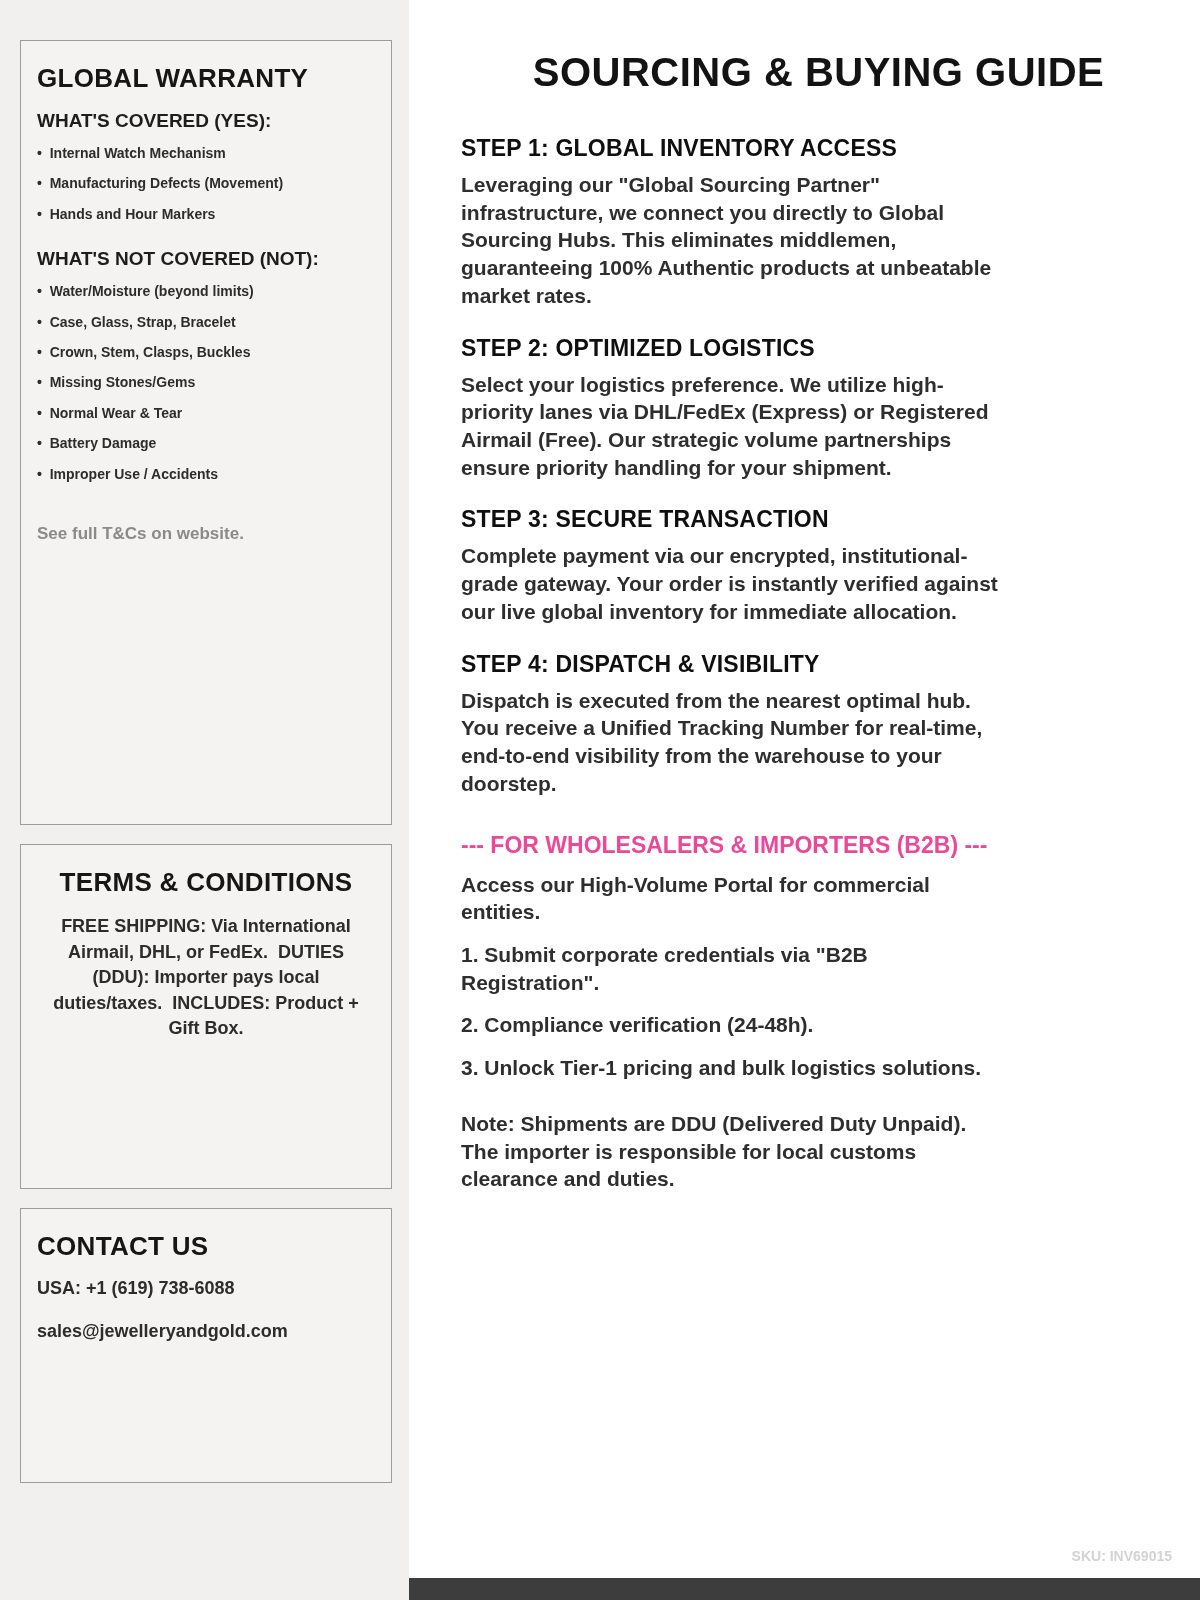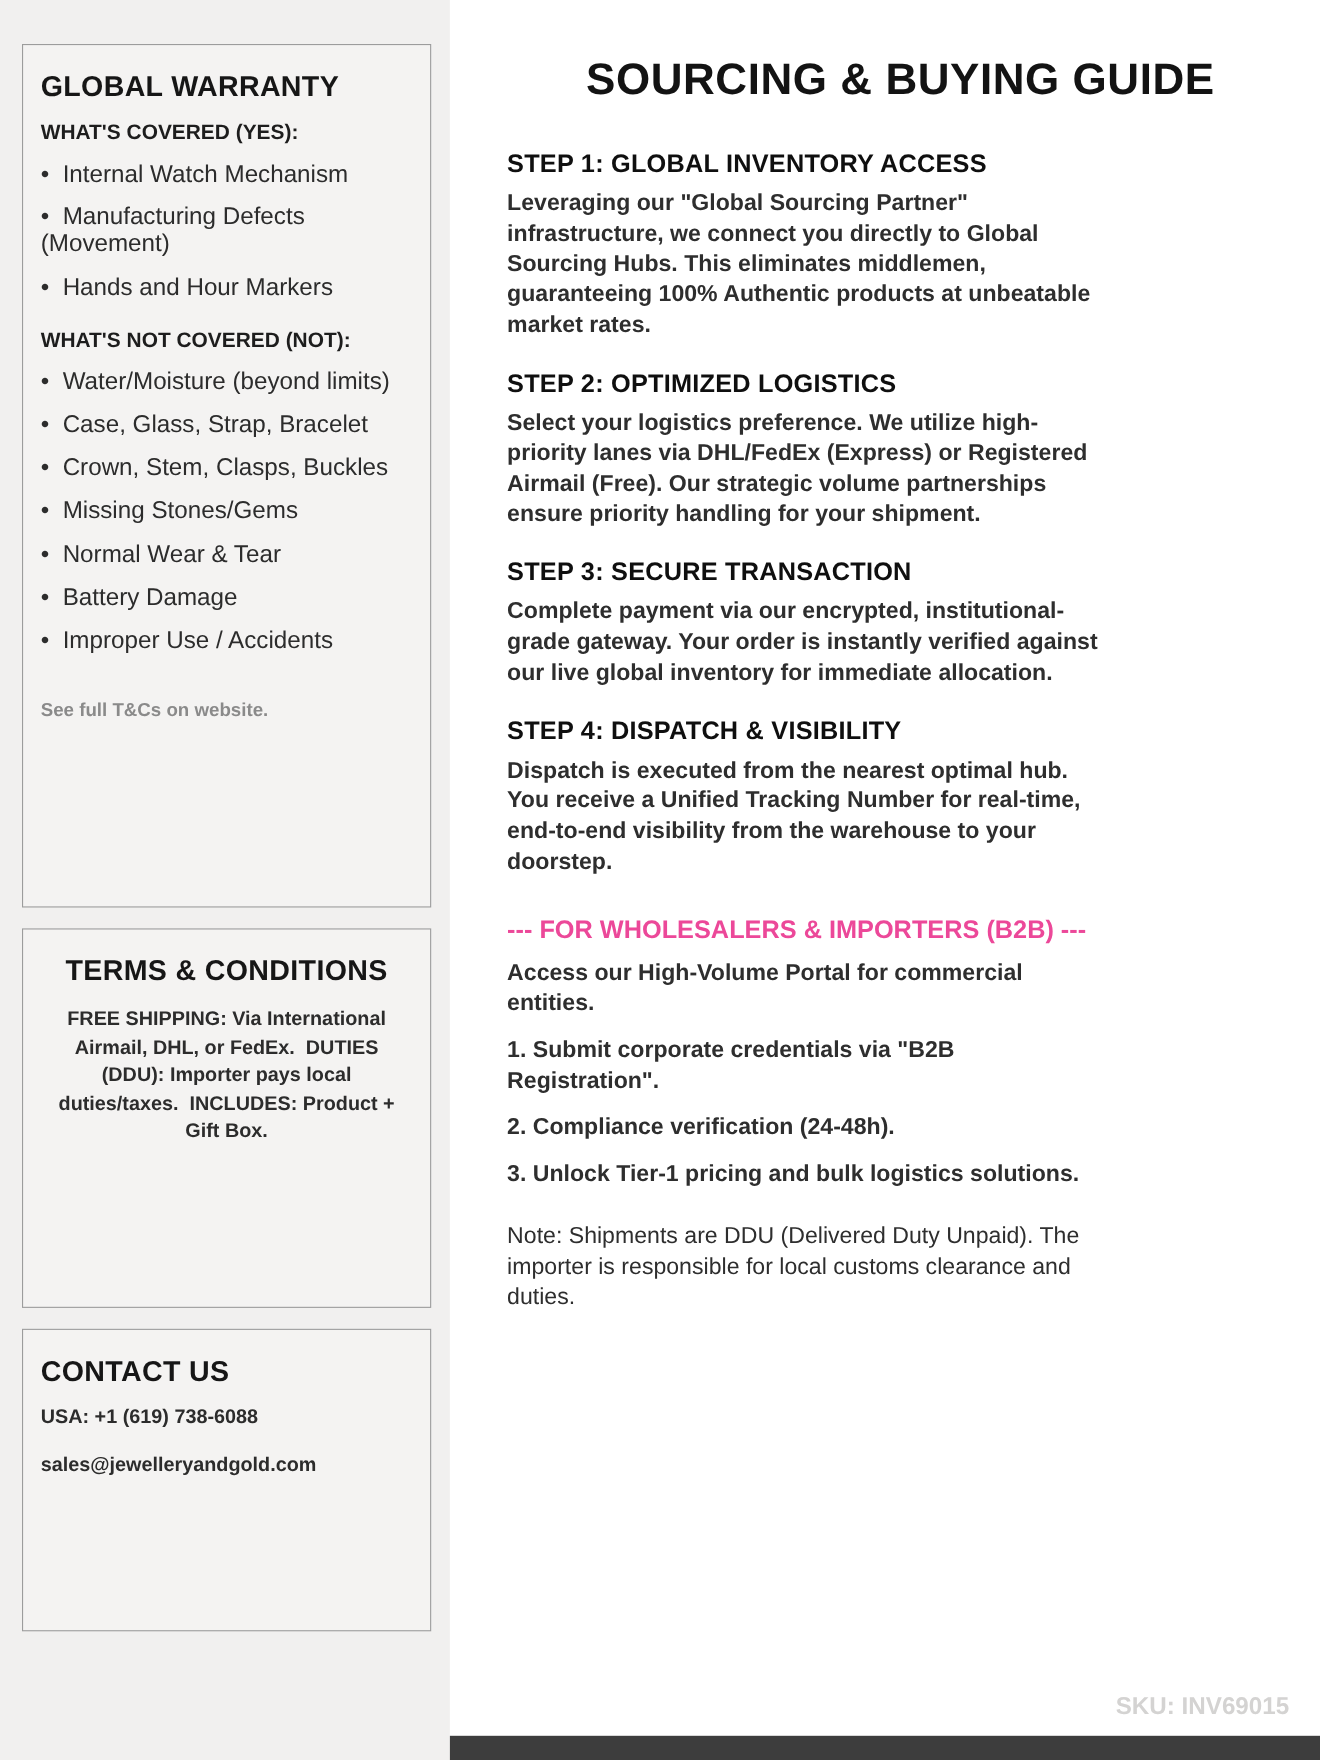--- a/index.html
+++ b/index.html
@@ -37,22 +37,22 @@
     letter-spacing:0.3px;
   }
   .sub-heading {
     font-size:19px;
     font-weight:bold;
     color:#1d1d1d;
     margin:10px 0 14px 0;
   }
   .bullet-list { list-style:none; margin-bottom:26px; }
   .bullet-list li {
-    font-size:22px;
-    font-weight:400;
+    font-size:14px;
+    font-weight:700;
     color:#2c2c2c;
     margin-bottom:15px;
     line-height:1.1;
   }
   .bullet-list li::before { content:"\2022\00a0\00a0"; color:#2c2c2c; }
   .footnote {
     font-size:17px;
     font-weight:600;
     color:#8a8a8a;
     margin-top:42px;
@@ -110,31 +110,31 @@
   .b2b-para {
     font-size:21px;
     font-weight:600;
     color:#2e2e2e;
     line-height:1.32;
     max-width:548px;
     margin-bottom:15px;
   }
   .b2b-note {
     font-size:21px;
-    font-weight:400;
+    font-weight:700;
     color:#2e2e2e;
     line-height:1.32;
     max-width:548px;
     margin-top:28px;
   }
   .sku {
     position:absolute;
     right:28px;
     bottom:36px;
-    font-size:22px;
+    font-size:14px;
     font-weight:bold;
     color:#d4d3d2;
   }
   .footer-bar {
     position:absolute;
     left:0; right:0; bottom:0;
     height:22px;
     background:#3d3d3d;
   }
 </style>

